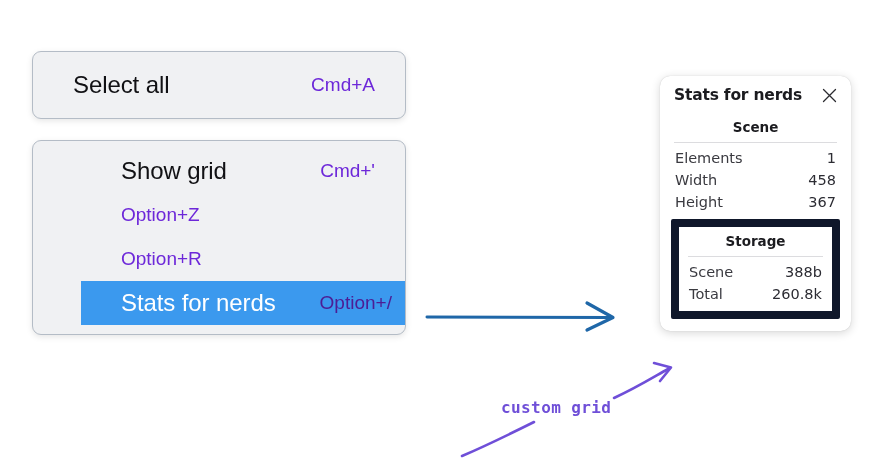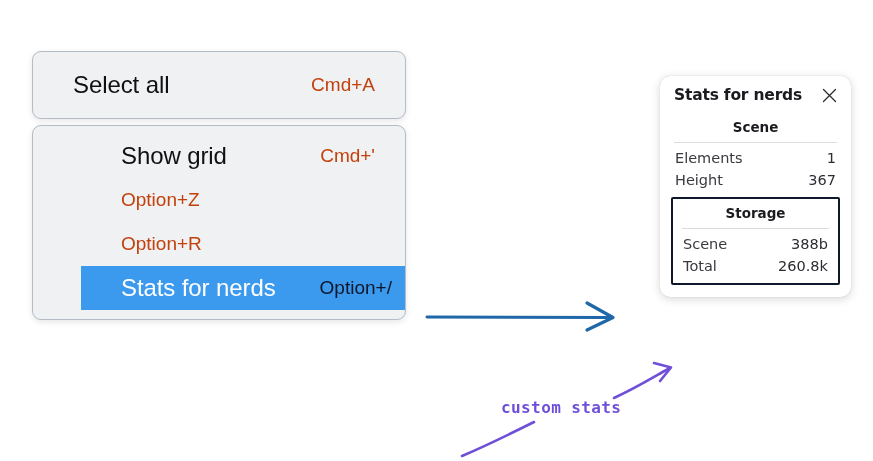--- a/index.html
+++ b/index.html
@@ -25,21 +25,21 @@
   }
   .menu-panel {
     background: #f0f1f3;
     border: 1px solid #b4bcc6;
     border-radius: 9px;
     box-shadow: 0 2px 6px rgba(0,0,0,0.10);
     box-sizing: border-box;
   }
   .menu-panel.top {
     height: 68px;
-    margin-bottom: 6px;
+    margin-bottom: 21px;
     display: flex;
     align-items: center;
   }
   .menu-panel.bottom {
     padding-top: 8px;
     padding-bottom: 9px;
     overflow: hidden;
     padding-left: 48px;
   }
   .menu-item {
@@ -52,28 +52,28 @@
     width: 100%;
   }
   .menu-item .label {
     font-size: 24px;
     color: #111114;
     letter-spacing: -0.1px;
     white-space: nowrap;
   }
   .menu-item .shortcut {
     font-size: 19px;
-    color: #c2410c;
+    color: #6d28d9;
     white-space: nowrap;
   }
   .menu-item.selected {
     background: #3b99ee;
   }
   .menu-item.selected .label { color: #ffffff; }
-  .menu-item.selected .shortcut { color: #0f172a; margin-left: 44px; }
+  .menu-item.selected .shortcut { color: #4c1d95; margin-left: 44px; }
 
   
   .blue-arrow {
     position: absolute;
     left: 425px;
     top: 295px;
     width: 200px;
     height: 46px;
   }
 
@@ -129,21 +129,21 @@
     color: #3a3a40;
     padding: 3px 4px 3px 4px;
   }
   .stat-row .val { color: #2c2c33; }
   .full-row {
     font-size: 14.5px;
     color: #3a3a40;
     padding: 4px 4px 3px 4px;
   }
   .purple-box {
-    border: 2px solid #0f172a;
+    border: 8px solid #0f172a;
     border-radius: 2px;
     margin: 6px 0 0 0;
     padding: 4px 6px 6px 6px;
   }
   .purple-box .section-head { padding-top: 2px; }
 
   
   .annotation {
     position: absolute;
     left: 440px;
@@ -207,20 +207,24 @@
       <path d="M2.5 2.5 L14.5 14.5 M14.5 2.5 L2.5 14.5" stroke="#2b2b30" stroke-width="1.3" stroke-linecap="round"></path>
     </svg>
   </div>
 
   <div>
     <div class="section-head">Scene</div>
     <div class="sep"></div>
     <div class="stat-row">
       <span class="lbl">Elements</span>
       <span class="val">1</span>
+    </div>
+    <div class="stat-row">
+      <span class="lbl">Width</span>
+      <span class="val">458</span>
     </div>
     <div class="stat-row">
       <span class="lbl">Height</span>
       <span class="val">367</span>
     </div>
   </div>
 
   <div class="purple-box">
 
     <div>
@@ -240,13 +244,13 @@
   </div>
 
 </div>
 
 <svg class="annotation" viewBox="0 0 250 101">
   <path d="M174 38 C196 28, 212 18, 228 9" stroke="#6f4fd8" stroke-width="2.6" stroke-linecap="round" fill="none"></path>
   <path d="M214 3 L231 7.5 L220 21" stroke="#6f4fd8" stroke-width="2.6" stroke-linecap="round" stroke-linejoin="round" fill="none"></path>
   <path d="M22 96 C48 85, 70 74, 94 62" stroke="#6f4fd8" stroke-width="2.6" stroke-linecap="round" fill="none"></path>
 </svg>
 
-<div class="annotation-text">custom stats</div>
+<div class="annotation-text">custom grid</div>
 
 </body></html>

